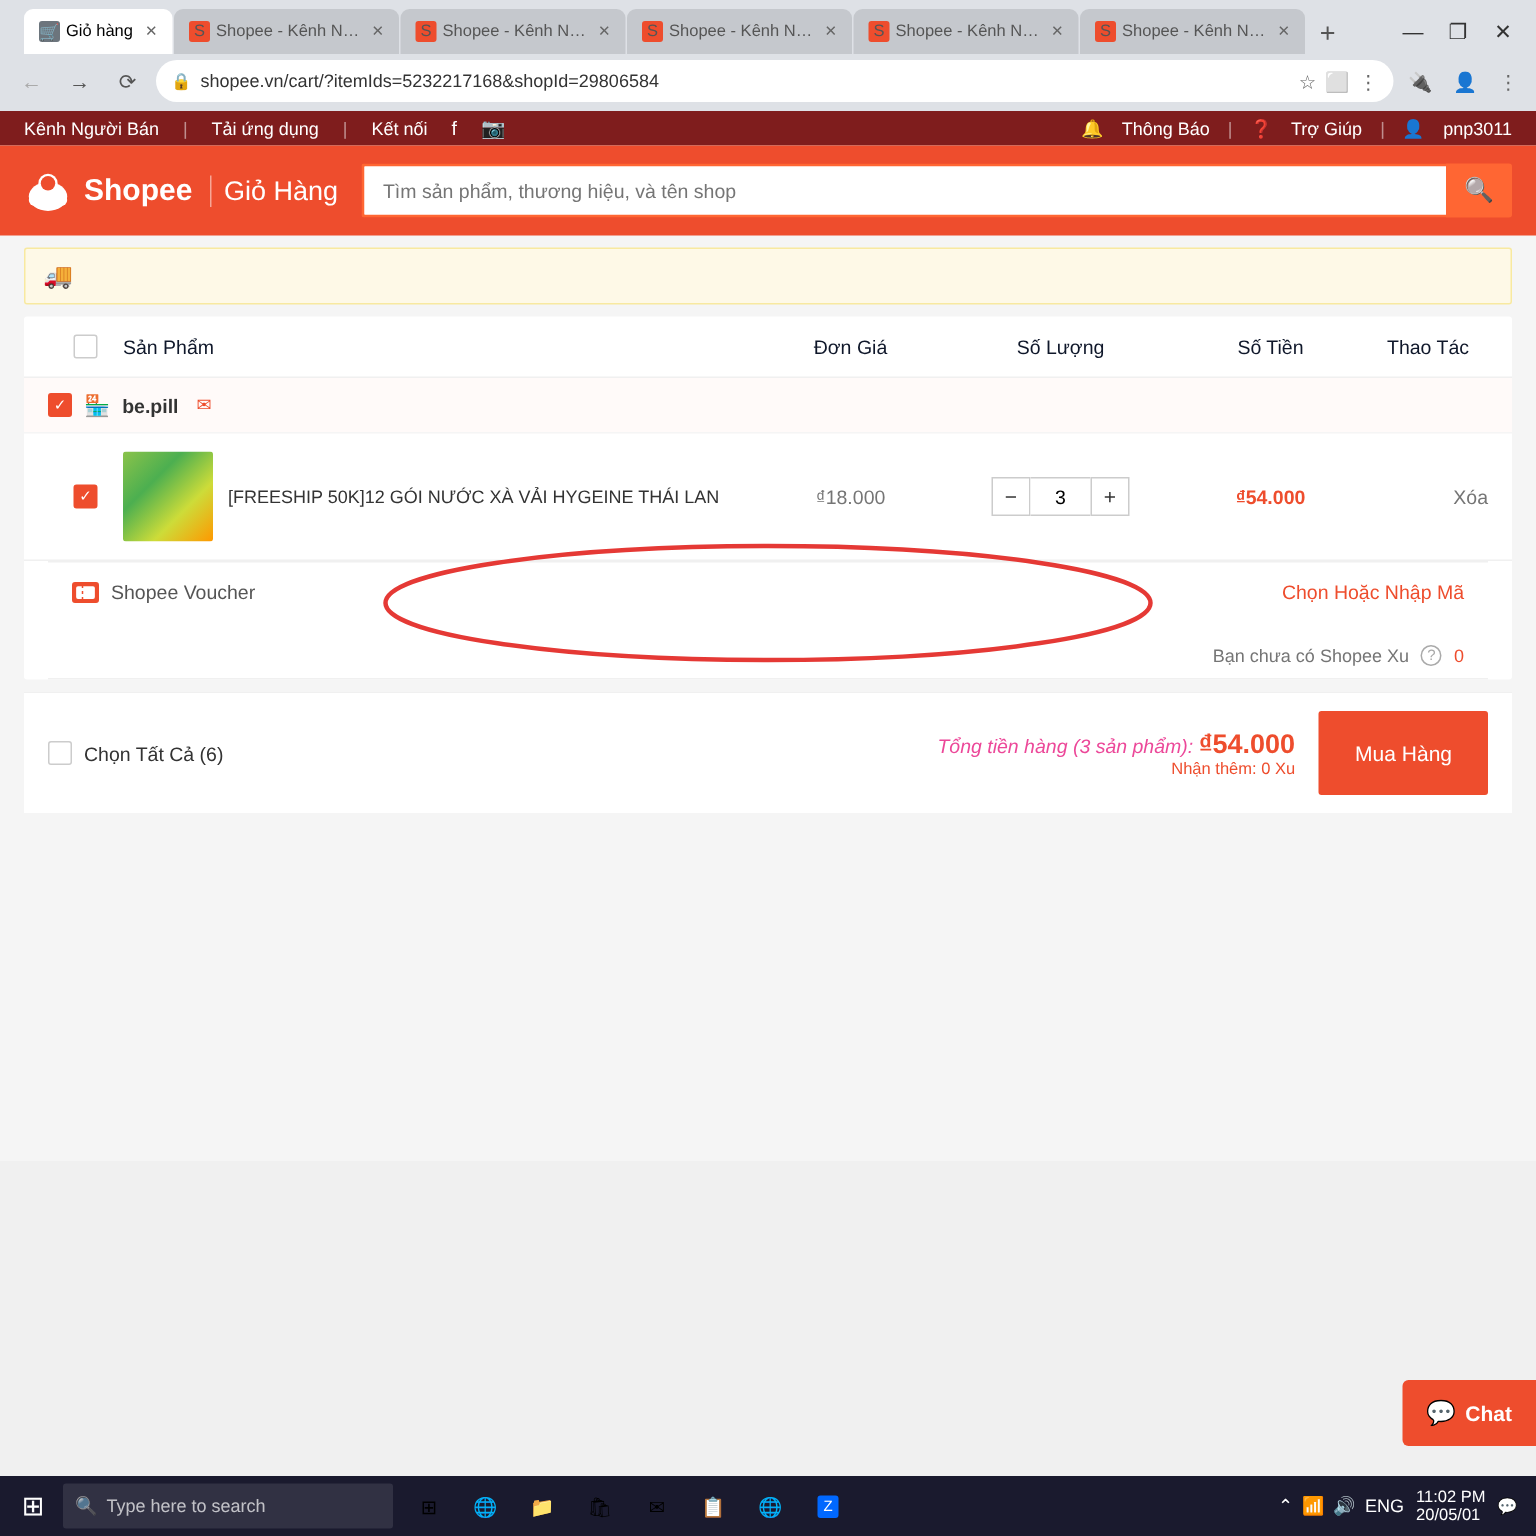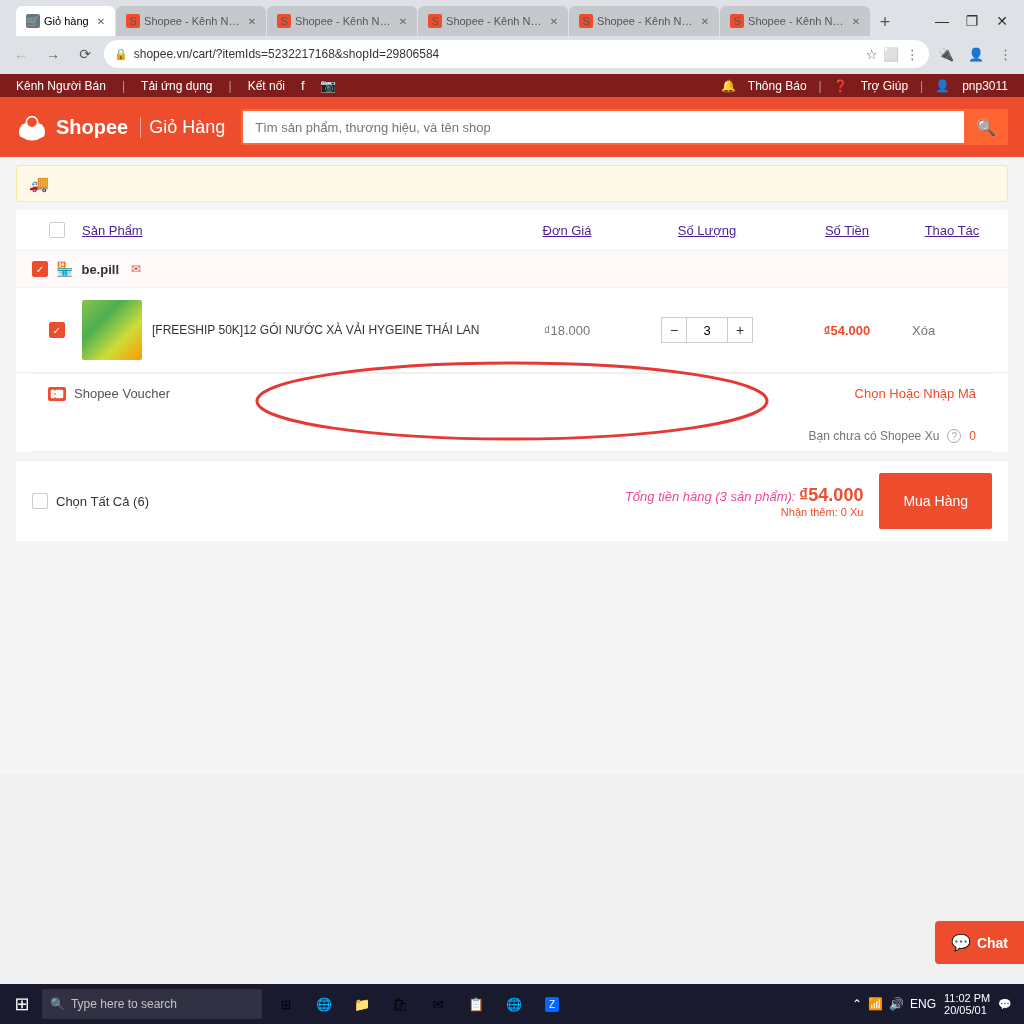--- a/index.html
+++ b/index.html
@@ -46,42 +46,42 @@
     .search-bar { flex: 1; display: flex; }
     .search-input { flex: 1; height: 36px; border: 2px solid #ff6633; border-right: none; border-radius: 2px 0 0 2px; padding: 0 12px; font-size: 13px; outline: none; }
     .search-btn { width: 44px; height: 36px; background: #ff6633; border: none; cursor: pointer; border-radius: 0 2px 2px 0; display: flex; align-items: center; justify-content: center; color: white; font-size: 16px; }
 
     
     .notice-bar { background: #fef9e7; border: 1px solid #f8e9a0; margin: 8px 16px; padding: 8px 12px; display: flex; align-items: center; gap: 8px; font-size: 13px; color: #555; border-radius: 2px; }
     .notice-truck { color: #ee4d2d; font-size: 16px; }
 
     
     .cart-container { background: white; margin: 0 16px 8px 16px; border-radius: 2px; }
-    .cart-header { display: grid; grid-template-columns: 50px 1fr 130px 150px 130px 80px; padding: 12px 16px; border-bottom: 1px solid #f0f0f0; color: #4c1d95; font-size: 13px; align-items: center; text-decoration: underline; }
+    .cart-header { display: grid; grid-template-columns: 50px 1fr 130px 150px 130px 80px; padding: 12px 16px; border-bottom: 1px solid #f0f0f0; color: #0f172a; font-size: 13px; align-items: center; }
     .cart-header-check { display: flex; align-items: center; justify-content: center; }
 
     
     .shop-row { display: flex; align-items: center; gap: 8px; padding: 10px 16px; border-bottom: 1px solid #f5f5f5; background: #fffaf9; }
     .shop-icon { color: #666; font-size: 14px; }
     .shop-name { font-size: 13px; font-weight: bold; color: #333; }
     .shop-chat-icon { color: #ee4d2d; font-size: 12px; }
 
     
     .product-row { display: grid; grid-template-columns: 50px 1fr 130px 150px 130px 80px; padding: 12px 16px; border-bottom: 1px solid #f0f0f0; align-items: center; }
     .product-check { display: flex; align-items: center; justify-content: center; }
     .product-info { display: flex; align-items: center; gap: 10px; }
     .product-img { width: 60px; height: 60px; object-fit: cover; background: #ddd; border-radius: 2px; overflow: hidden; display: flex; align-items: center; justify-content: center; }
     .product-img-inner { width: 60px; height: 60px; background: linear-gradient(135deg, #8bc34a, #4caf50, #cddc39, #ff9800); }
     .product-name { font-size: 12px; color: #333; line-height: 1.4; }
     .product-price { color: #757575; font-size: 13px; text-align: center; }
     .quantity-control { display: flex; align-items: center; justify-content: center; gap: 0; }
     .qty-btn { width: 26px; height: 26px; border: 1px solid #ccc; background: white; cursor: pointer; display: flex; align-items: center; justify-content: center; font-size: 14px; color: #333; }
     .qty-input { width: 40px; height: 26px; border: 1px solid #ccc; border-left: none; border-right: none; text-align: center; font-size: 13px; }
     .product-total { color: #ee4d2d; font-size: 13px; text-align: center; font-weight: bold; }
-    .product-delete { color: #757575; font-size: 13px; text-align: left; cursor: pointer; }
+    .product-delete { color: #757575; font-size: 13px; text-align: right; cursor: pointer; }
 
     
     .voucher-section { background: white; margin: 0 16px 8px 16px; padding: 12px 16px; display: flex; align-items: center; justify-content: space-between; border-top: 1px solid #f0f0f0; position: relative; }
     .voucher-left { display: flex; align-items: center; gap: 8px; color: #555; font-size: 13px; }
     .voucher-icon { width: 18px; height: 14px; border: 2px solid #ee4d2d; border-radius: 2px; display: flex; align-items: center; justify-content: center; }
     .voucher-link { color: #ee4d2d; font-size: 13px; cursor: pointer; text-decoration: none; }
 
     
     .xu-row { background: white; margin: 0 16px; padding: 8px 16px; display: flex; align-items: center; justify-content: flex-end; gap: 8px; color: #757575; font-size: 12px; border-bottom: 1px solid #f0f0f0; }
 

